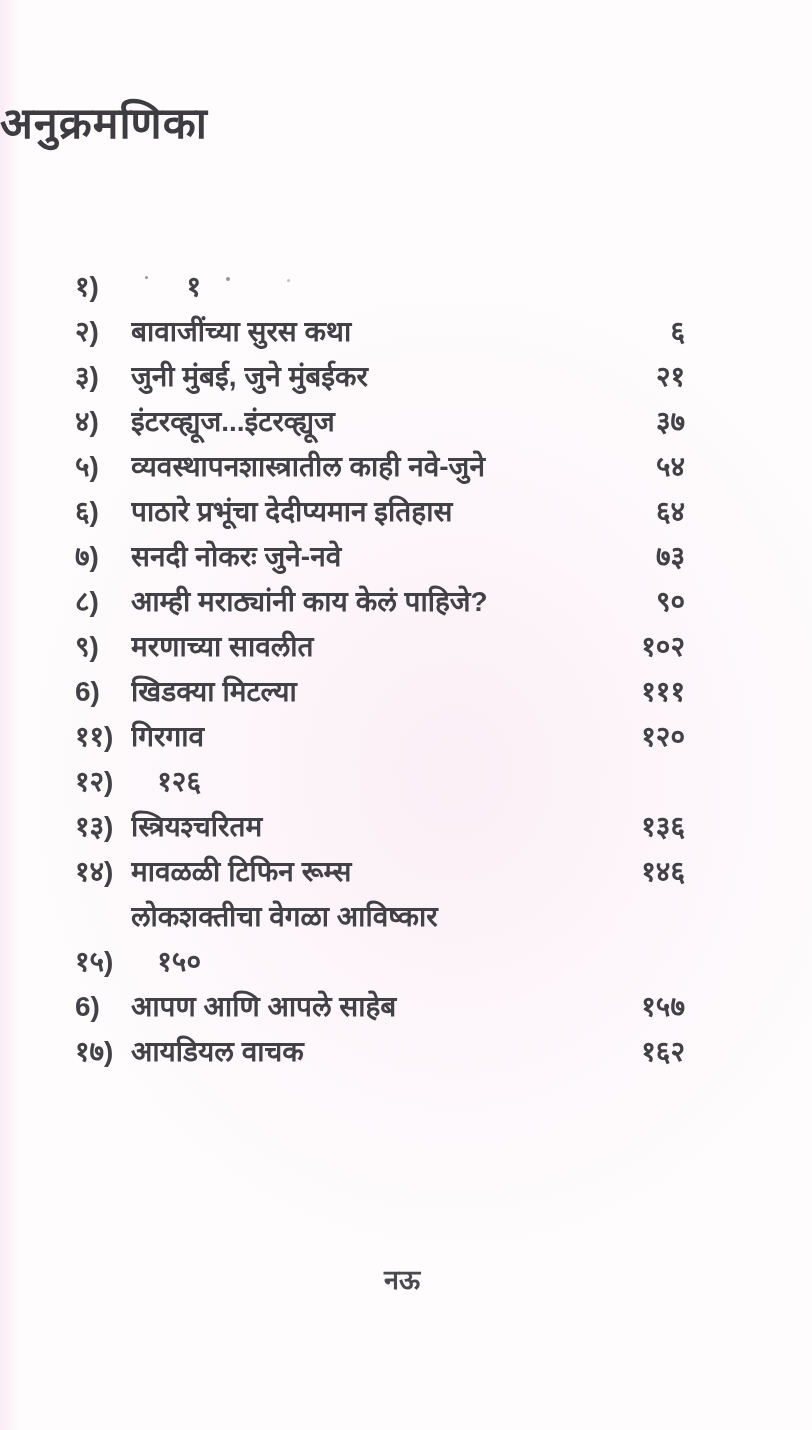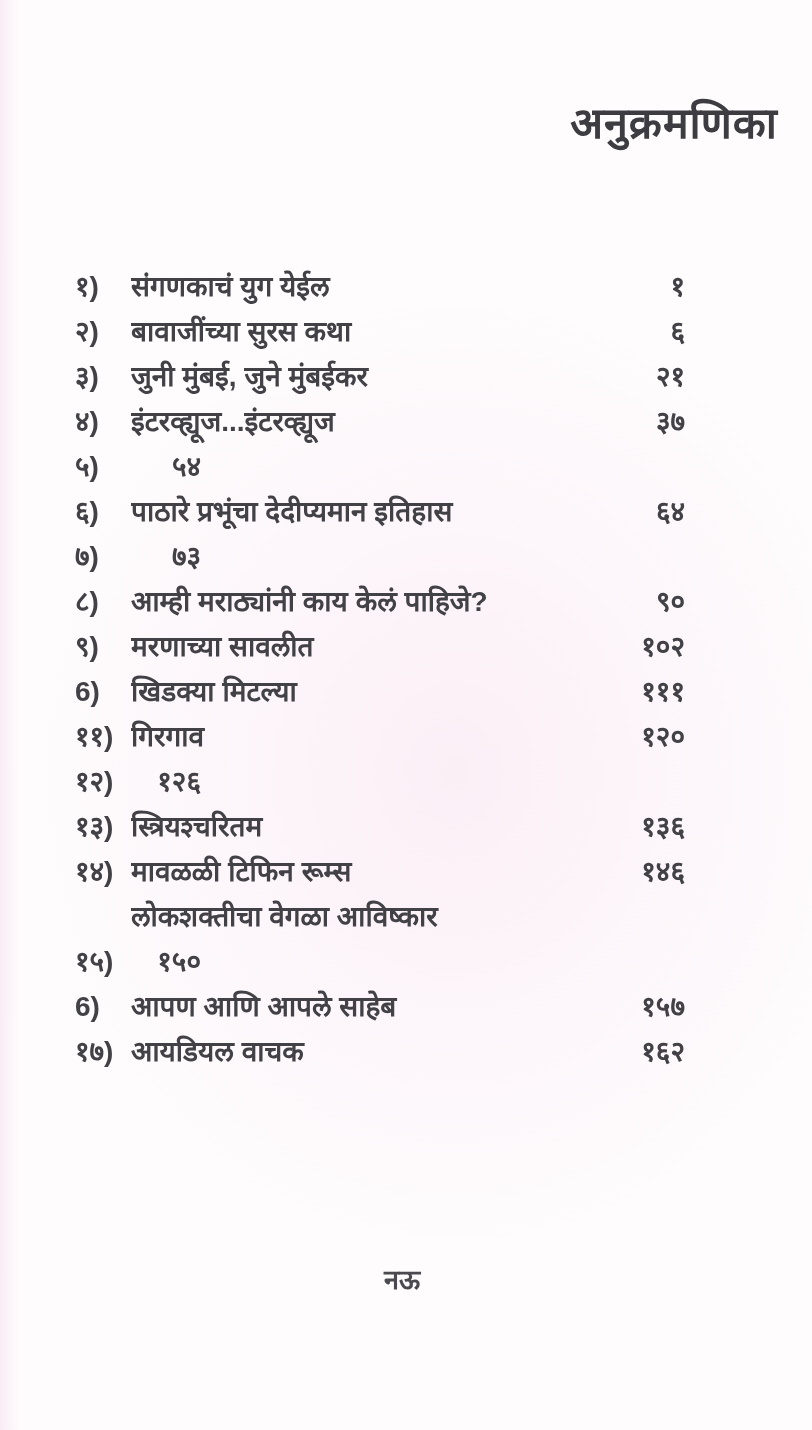--- a/index.html
+++ b/index.html
@@ -19,21 +19,21 @@
     overflow:hidden;
     background:
       linear-gradient(90deg, rgba(247,223,238,.55) 0px, rgba(247,223,238,0) 20px),
       radial-gradient(ellipse 70% 45% at 56% 54%, var(--paper-tint) 0%, rgba(251,239,246,0) 75%),
       var(--paper);
     color:var(--ink);
   }
   .doc-title{
     position:absolute;
     top:92px;left:0;right:34px;
-    text-align:right;
+    text-align:left;
     font-size:43px;
     font-weight:bold;
     letter-spacing:1px;
     color:#3c3c41;
   }
   .toc{
     position:absolute;
     top:264px;
     left:75px;
     right:127px;
@@ -89,21 +89,20 @@
   <h1 class="doc-title">अनुक्रमणिका</h1>
 
   <div class="speck s1"></div>
   <div class="speck s2"></div>
   <div class="speck s3"></div>
 
   <div class="toc">
 
     <div class="row">
       <span class="serial">१)</span>
-      <span class="entry-title">संगणकाचं युग येईल</span>
       <span class="pageno">१</span>
     </div>
 
     <div class="row">
       <span class="serial">२)</span>
       <span class="entry-title">बावाजींच्या सुरस कथा</span>
       <span class="pageno">६</span>
     </div>
 
     <div class="row">
@@ -113,31 +112,33 @@
     </div>
 
     <div class="row">
       <span class="serial">४)</span>
       <span class="entry-title">इंटरव्ह्यूज...इंटरव्ह्यूज</span>
       <span class="pageno">३७</span>
     </div>
 
     <div class="row">
       <span class="serial">५)</span>
+      <span class="entry-title">व्यवस्थापनशास्त्रातील काही नवे-जुने</span>
       <span class="pageno">५४</span>
     </div>
 
     <div class="row">
       <span class="serial">६)</span>
       <span class="entry-title">पाठारे प्रभूंचा देदीप्यमान इतिहास</span>
       <span class="pageno">६४</span>
     </div>
 
     <div class="row">
       <span class="serial">७)</span>
+      <span class="entry-title">सनदी नोकरः जुने-नवे</span>
       <span class="pageno">७३</span>
     </div>
 
     <div class="row">
       <span class="serial">८)</span>
       <span class="entry-title">आम्ही मराठ्यांनी काय केलं पाहिजे?</span>
       <span class="pageno">९०</span>
     </div>
 
     <div class="row">

